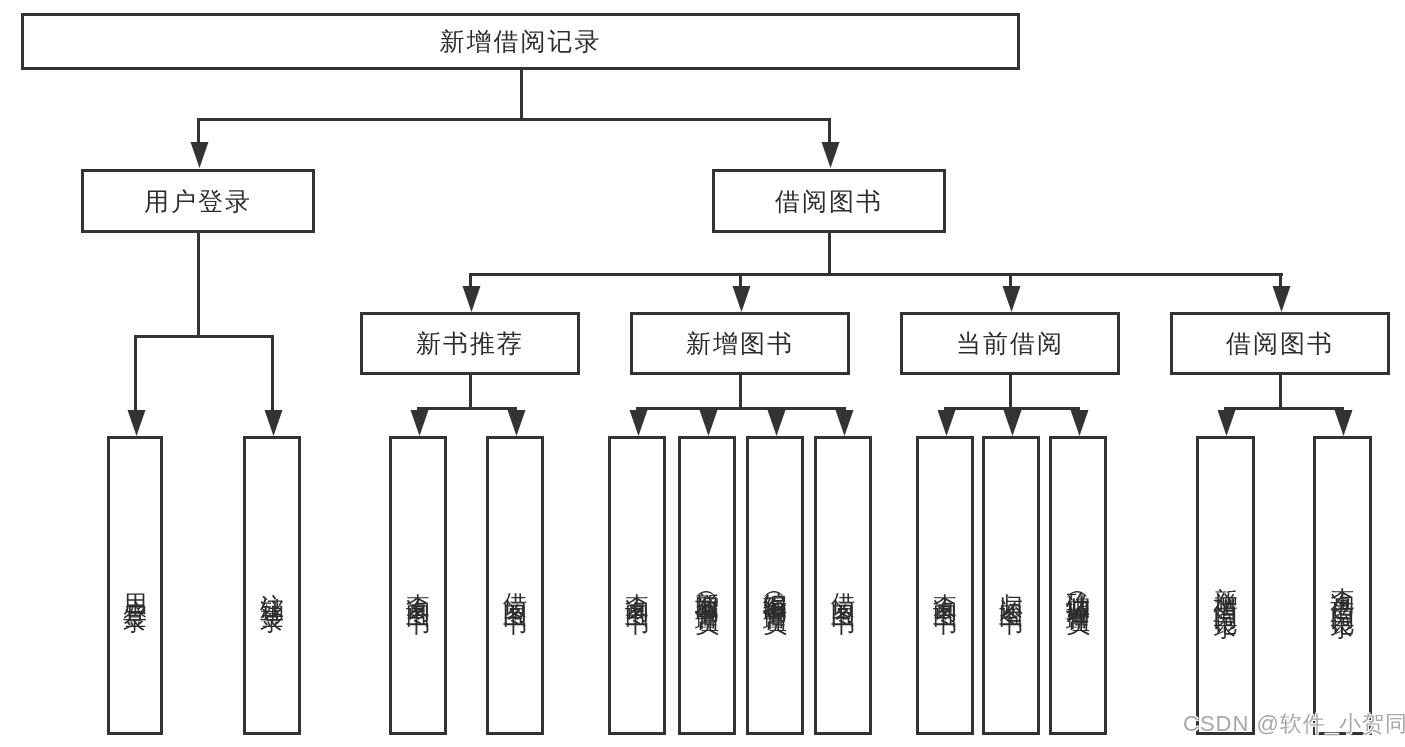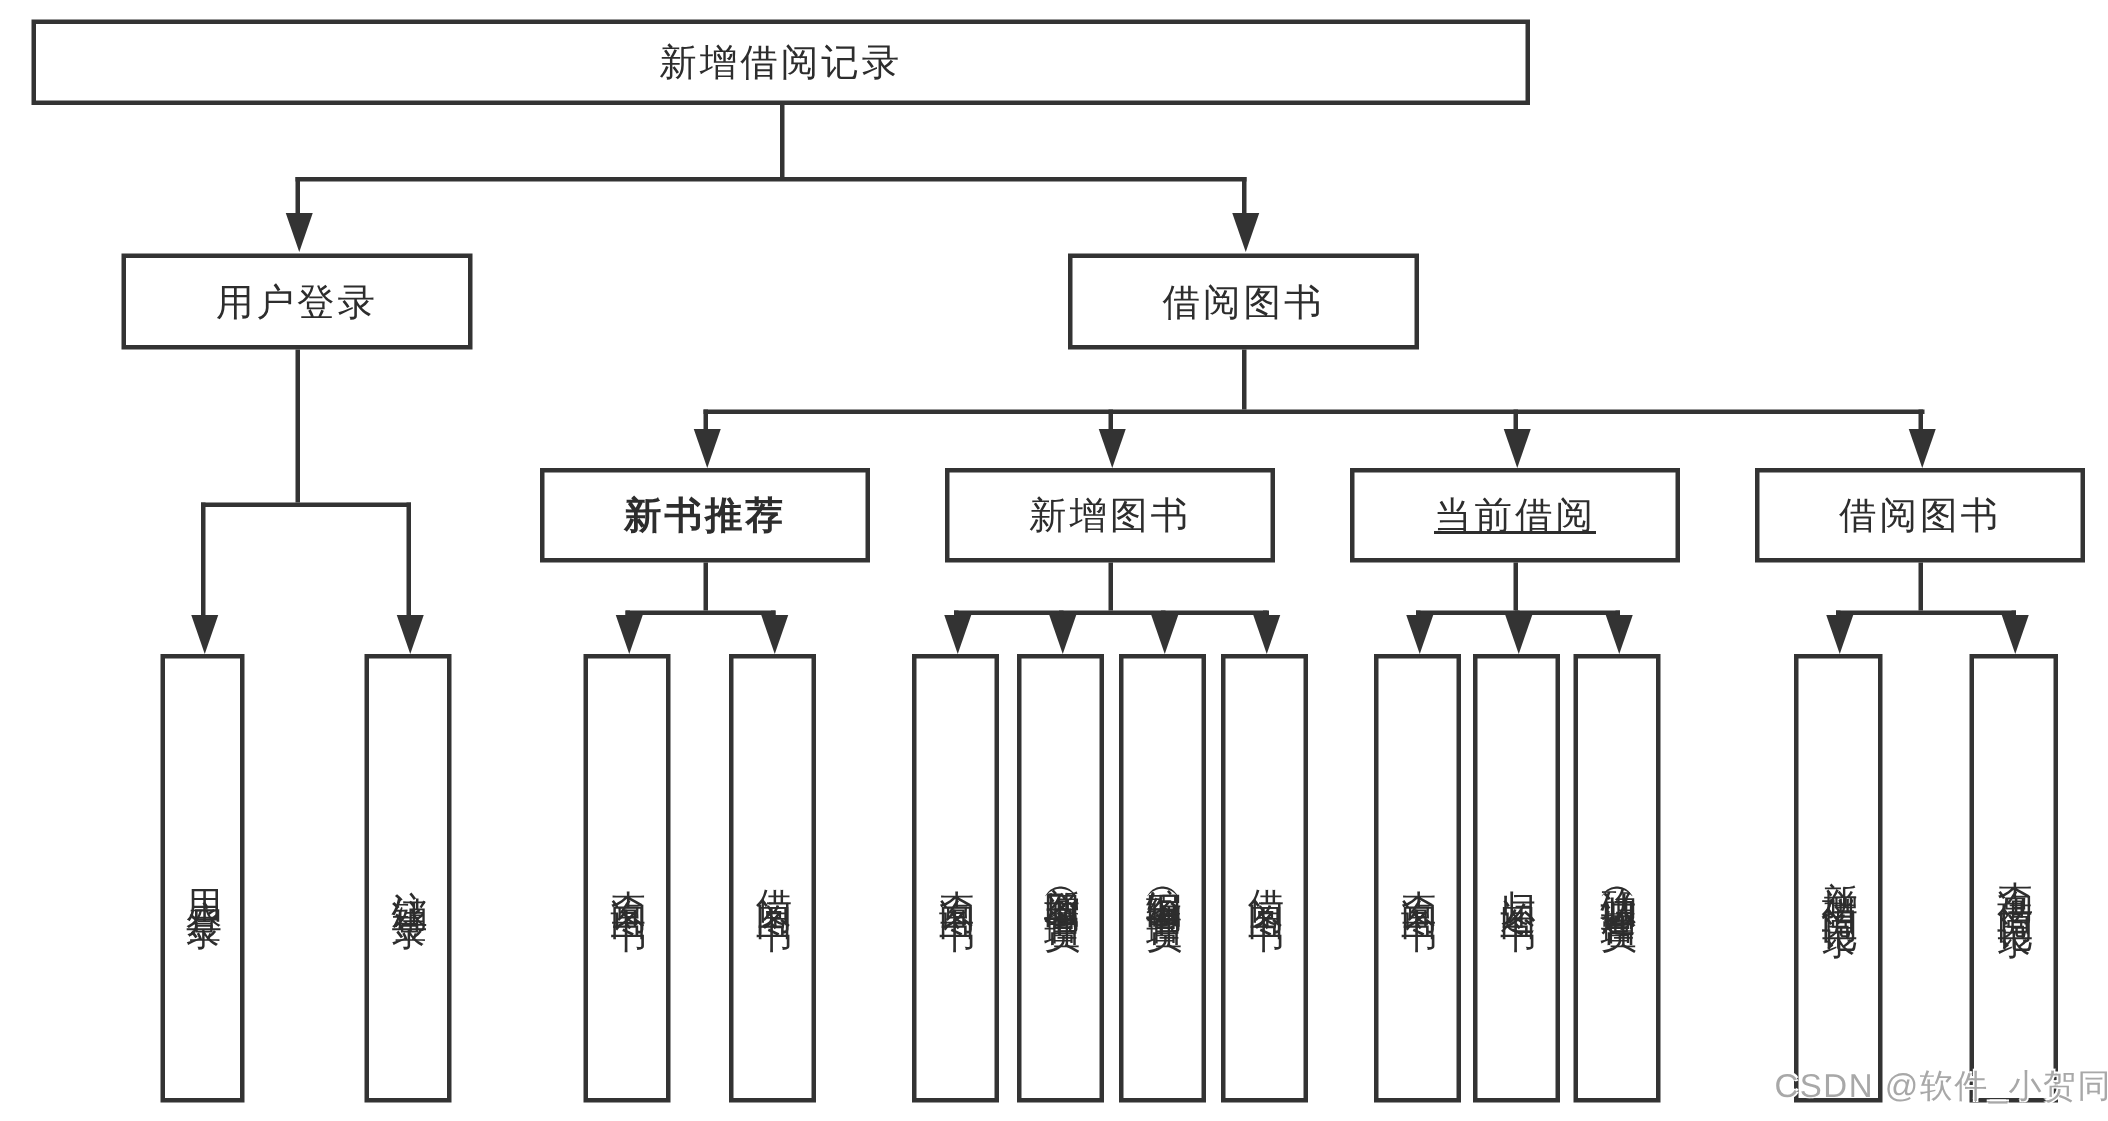--- a/index.html
+++ b/index.html
@@ -95,23 +95,23 @@
   <div class="hline" style="left:469px; top:273px; width:814px;"></div>
   <div class="vline" style="left:469px; top:273px; height:15px;"></div>
   <div class="arrow" style="left:470px; top:286px;"></div>
   <div class="vline" style="left:739px; top:273px; height:15px;"></div>
   <div class="arrow" style="left:740px; top:286px;"></div>
   <div class="vline" style="left:1009px; top:273px; height:15px;"></div>
   <div class="arrow" style="left:1010px; top:286px;"></div>
   <div class="vline" style="left:1279px; top:273px; height:15px;"></div>
   <div class="arrow" style="left:1280px; top:286px;"></div>
 
-  <div class="node" style="left:360px; top:312px; width:220px; height:63px;font-weight:bold;">新书推荐</div>
+  <div class="node" style="left:360px; top:312px; width:220px; height:63px;">新书推荐</div>
   <div class="node" style="left:630px; top:312px; width:220px; height:63px;">新增图书</div>
-  <div class="node" style="left:900px; top:312px; width:220px; height:63px;text-decoration:underline;">当前借阅</div>
+  <div class="node" style="left:900px; top:312px; width:220px; height:63px;">当前借阅</div>
   <div class="node" style="left:1170px; top:312px; width:220px; height:63px;">借阅图书</div>
 
   <div class="vline" style="left:469px; top:375px; height:32px;"></div>
   <div class="hline" style="left:417px; top:407px; width:100px;"></div>
   <div class="vline" style="left:417px; top:407px; height:6px;"></div>
   <div class="arrow" style="left:418px; top:410px;"></div>
   <div class="vline" style="left:514px; top:407px; height:6px;"></div>
   <div class="arrow" style="left:515px; top:410px;"></div>
 
   <div class="vline" style="left:739px; top:375px; height:32px;"></div>

